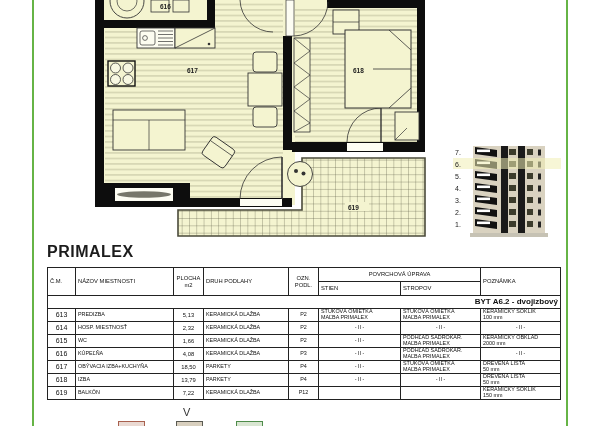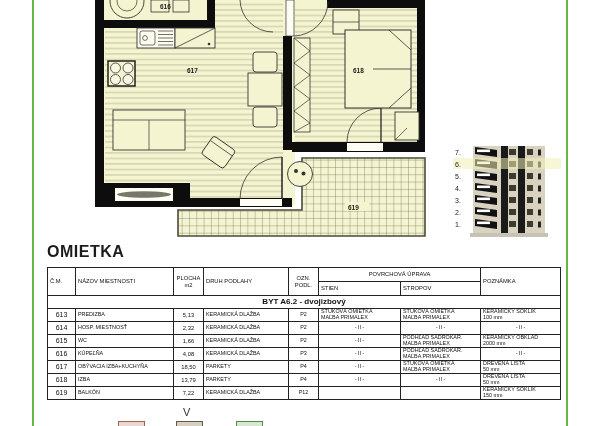--- a/index.html
+++ b/index.html
@@ -12,21 +12,21 @@
                 color:#1c1c1c;letter-spacing:0.5px;}
   #legend-table{position:absolute;left:47px;top:267px;width:513px;border-collapse:collapse;
                 table-layout:fixed;color:#111;}
   #legend-table td,#legend-table th{border:1px solid #222;padding:0 2px;vertical-align:middle;
                 white-space:pre-line;overflow:hidden;font-weight:normal;line-height:1.08;}
   #legend-table th{font-size:5.8px;text-align:left;}
   #legend-table td{font-size:5.4px;}
   #legend-table .c-center{text-align:center;}
   #legend-table .c-num{font-size:7px;text-align:center;}
   #legend-table .c-area{font-size:5.8px;text-align:center;}
-  #legend-table .group-row td{font-size:8px;font-weight:bold;text-align:center;height:12px;margin-left:48px;}
+  #legend-table .group-row td{font-size:8px;font-weight:bold;text-align:right;height:12px;margin-left:48px;}
   #legend-table thead tr{height:14px;}
   #legend-table tbody tr{height:13px;}
   #v-mark{position:absolute;left:183px;top:406px;font-size:11px;color:#333;}
   .chip{position:absolute;top:421px;width:25px;height:9px;border:1px solid;}
   #chip-1{left:118px;border-color:#a8604e;background:#ead9d2;}
   #chip-2{left:176px;border-color:#5a5a52;background:#d8cfbe;}
   #chip-3{left:236px;border-color:#4e8c4a;background:#d9e6d2;}
   svg text{font-family:"Liberation Sans",sans-serif;}
 </style>
 </head>
@@ -197,21 +197,21 @@
     <text x="12" y="12" font-size="7" fill="#222">7.</text>
     <text x="12" y="24" font-size="7" fill="#222">6.</text>
     <text x="12" y="36" font-size="7" fill="#222">5.</text>
     <text x="12" y="48" font-size="7" fill="#222">4.</text>
     <text x="12" y="60" font-size="7" fill="#222">3.</text>
     <text x="12" y="72" font-size="7" fill="#222">2.</text>
     <text x="12" y="84" font-size="7" fill="#222">1.</text>
   </svg>
   </div>
 
-  <div id="legend-title">OMIETKA</div>
+  <div id="legend-title">PRIMALEX</div>
 
   <table id="legend-table">
     <colgroup>
       <col style="width:28px">
         <col style="width:98px">
         <col style="width:30px">
         <col style="width:85px">
       <col style="width:30px">
         <col style="width:82px">
         <col style="width:80px">

